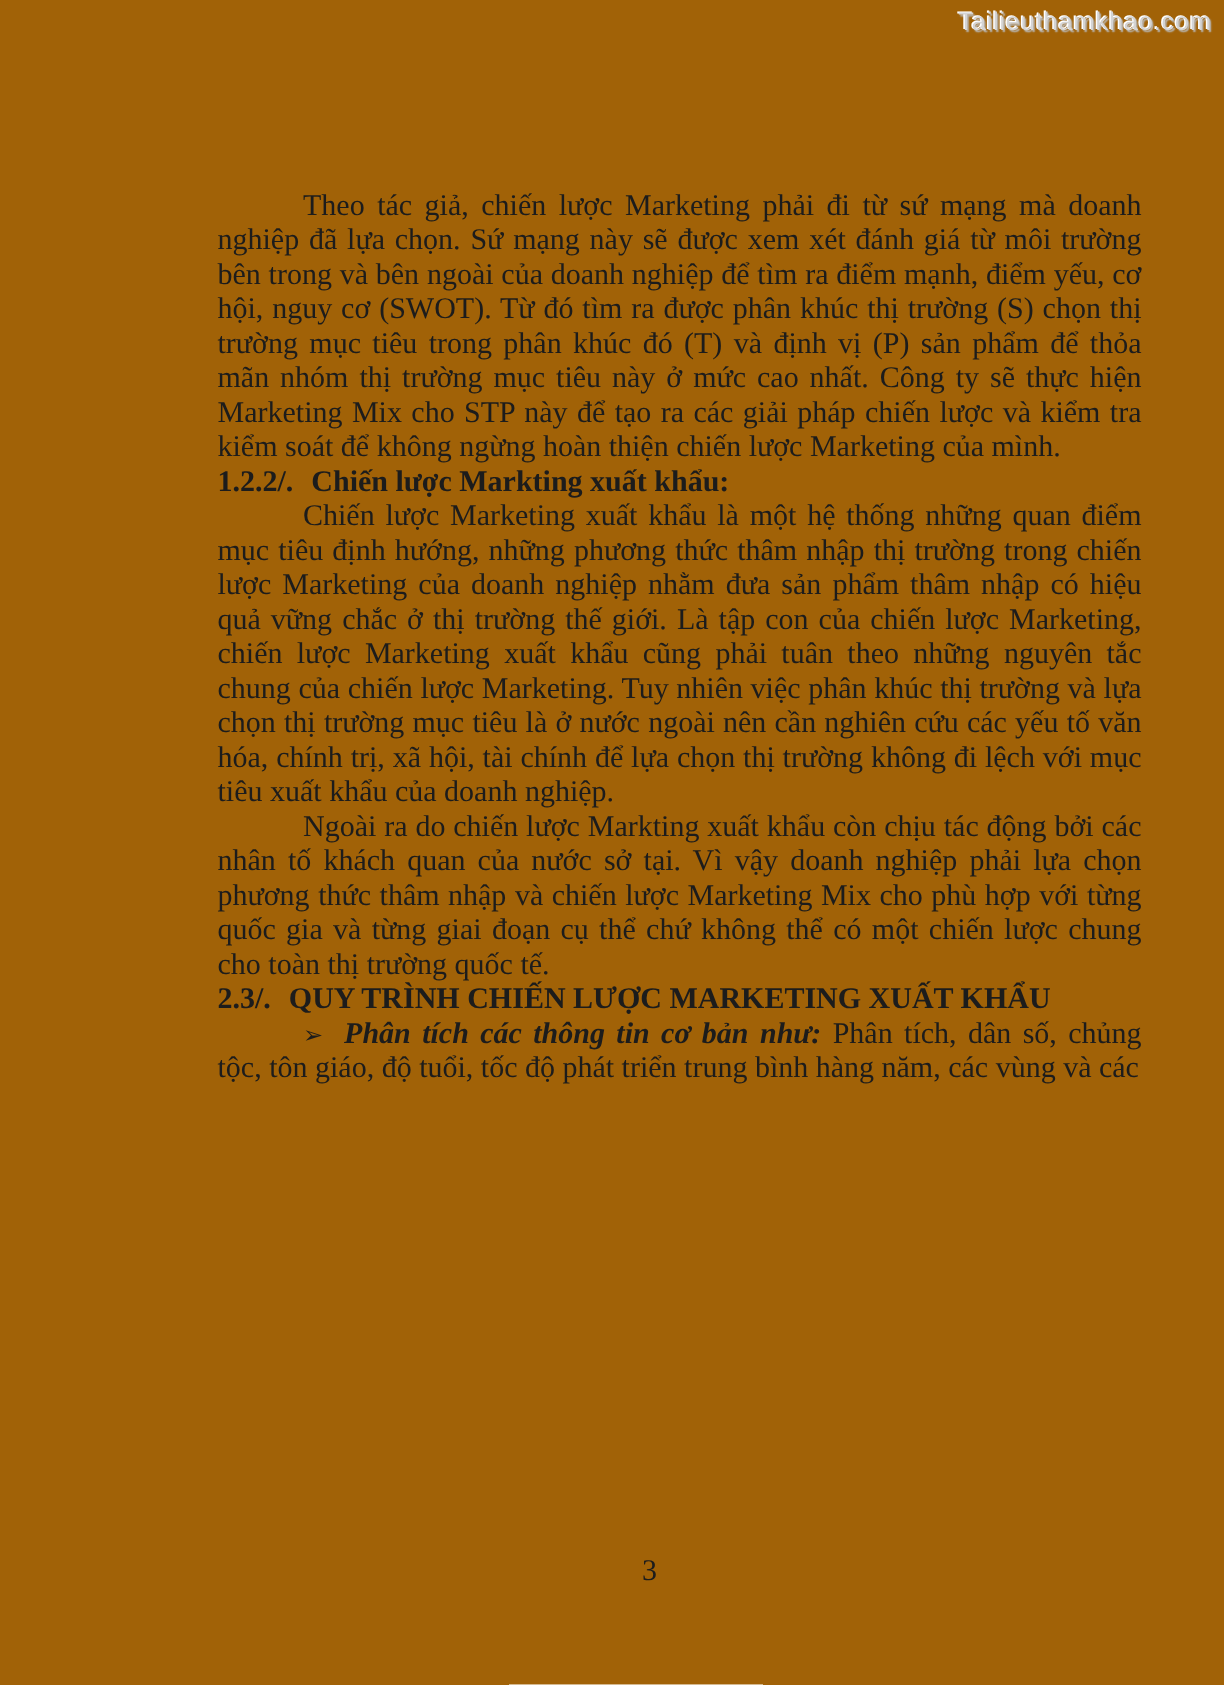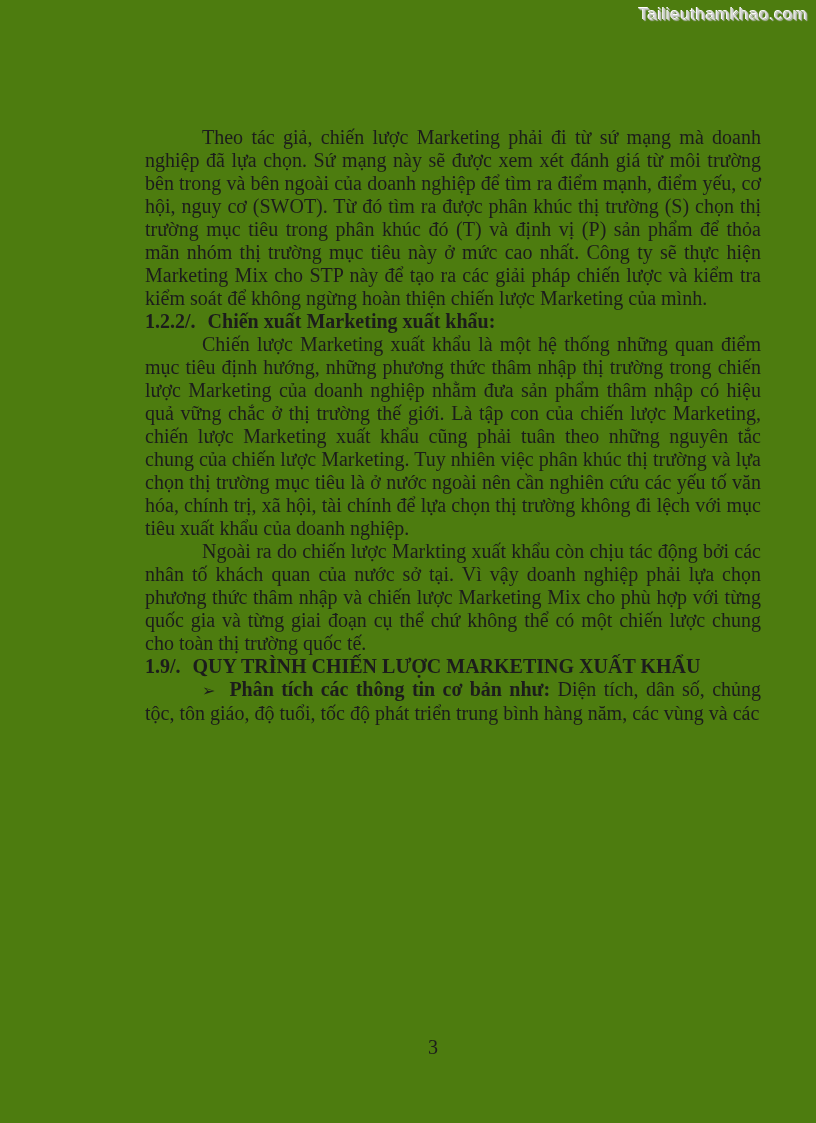--- a/index.html
+++ b/index.html
@@ -4,21 +4,21 @@
 <style>
   html, body {
     margin: 0;
     padding: 0;
     background: #ffffff;
   }
   .page {
     position: relative;
     width: 816px;
     height: 1123px;
-    background: #4d7c0f;
+    background: #a16207;
     overflow: hidden;
     font-family: "Liberation Serif", "DejaVu Serif", serif;
     color: #1c1c1c;
   }
   .watermark {
     position: absolute;
     top: 5px;
     right: 8px;
     font-family: "Liberation Sans", "DejaVu Sans", sans-serif;
     font-size: 17px;
@@ -51,20 +51,21 @@
     margin-right: 12px;
     text-align: center;
   }
   .bullet-marker {
     font-family: "DejaVu Sans", sans-serif;
     font-size: 16px;
     margin-right: 14px;
   }
   .bold-lead {
     font-weight: bold;
+    font-style: italic;
   }
   .page-number {
     position: absolute;
     top: 1036px;
     left: 145px;
     width: 576px;
     text-align: center;
     font-size: 20px;
     font-family: "Liberation Serif", "DejaVu Serif", serif;
     color: #1c1c1c;
@@ -75,34 +76,34 @@
 
 <div class="page">
 
   <div class="watermark">Tailieuthamkhao.com</div>
 
   <div class="content">
 
     <p class="indent">Theo tác giả, chiến lược Marketing phải đi từ sứ mạng mà doanh nghiệp đã lựa chọn. Sứ mạng này sẽ được xem xét đánh giá từ môi trường bên trong và bên ngoài của doanh nghiệp để tìm ra điểm mạnh, điểm yếu, cơ hội, nguy cơ (SWOT). Từ đó tìm ra được phân khúc thị trường (S) chọn thị trường mục tiêu trong phân khúc đó (T) và định vị (P) sản phẩm để thỏa mãn nhóm thị trường mục tiêu này ở mức cao nhất. Công ty sẽ thực hiện Marketing Mix cho STP này để tạo ra các giải pháp chiến lược và kiểm tra kiểm soát để không ngừng hoàn thiện chiến lược Marketing của mình.</p>
 
     <p class="heading">
-      <span class="h-num">1.2.2/.</span><span>Chiến xuất Marketing xuất khẩu:</span>
+      <span class="h-num">1.2.2/.</span><span>Chiến lược Markting xuất khẩu:</span>
     </p>
 
     <p class="indent">Chiến lược Marketing xuất khẩu là một hệ thống những quan điểm mục tiêu định hướng, những phương thức thâm nhập thị trường trong chiến lược Marketing của doanh nghiệp nhằm đưa sản phẩm thâm nhập có hiệu quả vững chắc ở thị trường thế giới. Là tập con của chiến lược Marketing, chiến lược Marketing xuất khẩu cũng phải tuân theo những nguyên tắc chung của chiến lược Marketing. Tuy nhiên việc phân khúc thị trường và lựa chọn thị trường mục tiêu là ở nước ngoài nên cần nghiên cứu các yếu tố văn hóa, chính trị, xã hội, tài chính để lựa chọn thị trường không đi lệch với mục tiêu xuất khẩu của doanh nghiệp.</p>
 
     <p class="indent">Ngoài ra do chiến lược Markting xuất khẩu còn chịu tác động bởi các nhân tố khách quan của nước sở tại. Vì vậy doanh nghiệp phải lựa chọn phương thức thâm nhập và chiến lược Marketing Mix cho phù hợp với từng quốc gia và từng giai đoạn cụ thể chứ không thể có một chiến lược chung cho toàn thị trường quốc tế.</p>
 
     <p class="heading">
-      <span class="h-num">1.9/.</span><span>QUY TRÌNH CHIẾN LƯỢC MARKETING XUẤT KHẨU</span>
+      <span class="h-num">2.3/.</span><span>QUY TRÌNH CHIẾN LƯỢC MARKETING XUẤT KHẨU</span>
     </p>
 
 
     <p class="indent">
       <span class="bullet-marker">➢</span><span class="bold-lead">Phân tích các thông tin cơ bản như:</span>
-      <span>Diện tích, dân số, chủng tộc, tôn giáo, độ tuổi, tốc độ phát triển trung bình hàng năm, các vùng và các</span>
+      <span>Phân tích, dân số, chủng tộc, tôn giáo, độ tuổi, tốc độ phát triển trung bình hàng năm, các vùng và các</span>
     </p>
 
   </div>
 
   <div class="page-number">3</div>
 
 </div>
 
 </body></html>

